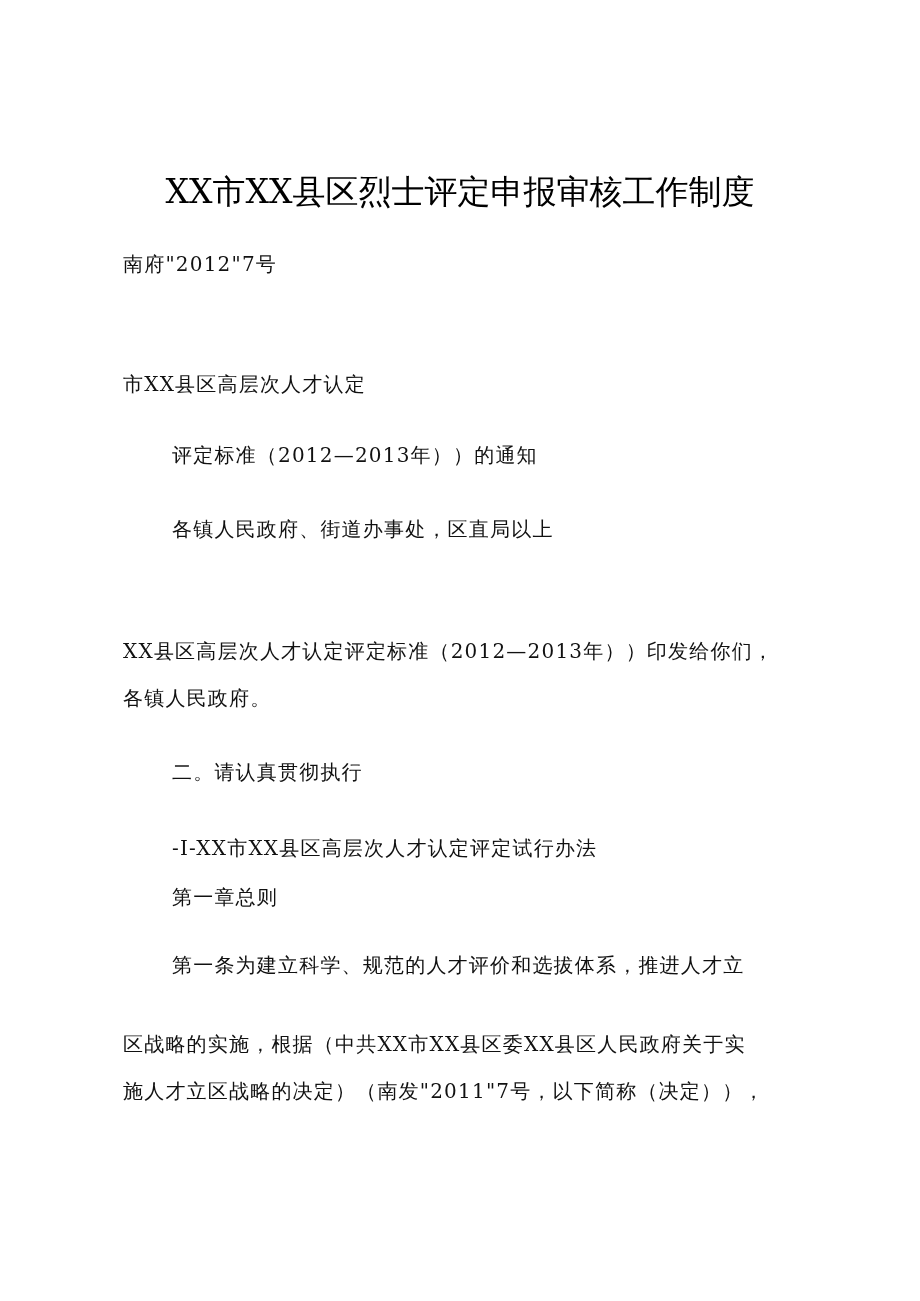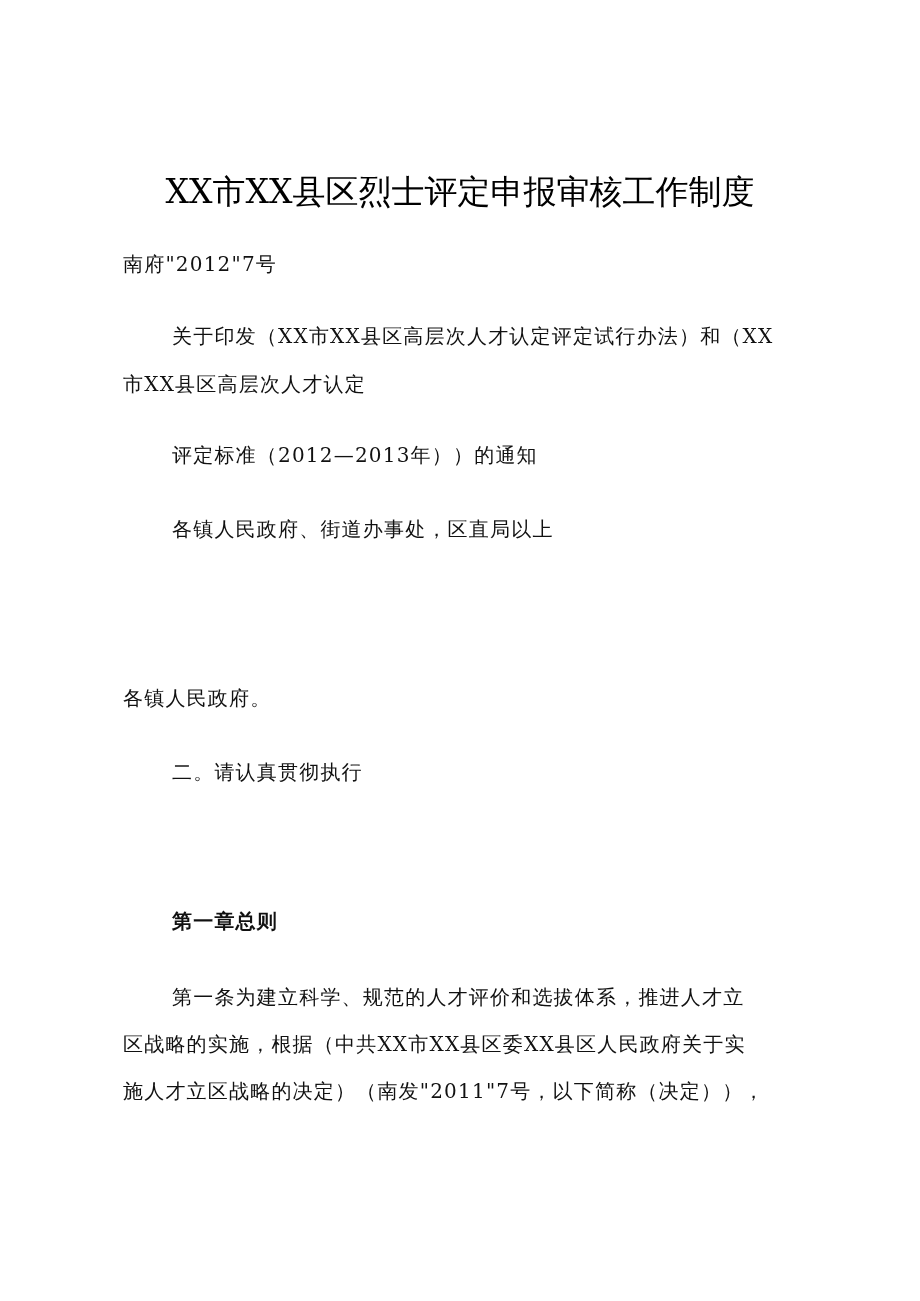--- a/index.html
+++ b/index.html
@@ -44,29 +44,30 @@
     .l1 { left: 172px; }
   </style>
 </head>
 <body>
 
 <div class="page">
   <div class="title">XX市XX县区烈士评定申报审核工作制度</div>
 
   <div class="line l0" style="top:250px;">南府"2012"7号</div>
 
-  <div class="line l1" style="top:322px;">关于印发（XX市XX县区高层次人才认定评定试行办法）和（XX</div>
   <div class="line l0" style="top:370px;">市XX县区高层次人才认定</div>
   <div class="line l1" style="top:441px;">评定标准（2012—2013年））的通知</div>
 
   <div class="line l1" style="top:515px;">各镇人民政府、街道办事处，区直局以上</div>
 
+  <div class="line l0" style="top:637px;">XX县区高层次人才认定评定标准（2012—2013年））印发给你们，</div>
   <div class="line l0" style="top:684px;">各镇人民政府。</div>
 
   <div class="line l1" style="top:758px;">二。请认真贯彻执行</div>
 
+  <div class="line l1" style="top:834px;">-I-XX市XX县区高层次人才认定评定试行办法</div>
 
-  <div class="line l1" style="top:907px;font-weight:bold;">第一章总则</div>
+  <div class="line l1" style="top:883px;">第一章总则</div>
 
-  <div class="line l1" style="top:983px;">第一条为建立科学、规范的人才评价和选拔体系，推进人才立</div>
+  <div class="line l1" style="top:951px;">第一条为建立科学、规范的人才评价和选拔体系，推进人才立</div>
   <div class="line l0" style="top:1030px;text-align:center;">区战略的实施，根据（中共XX市XX县区委XX县区人民政府关于实</div>
   <div class="line l0" style="top:1077px;">施人才立区战略的决定）（南发"2011"7号，以下简称（决定）），</div>
 </div>
 
 </body></html>

